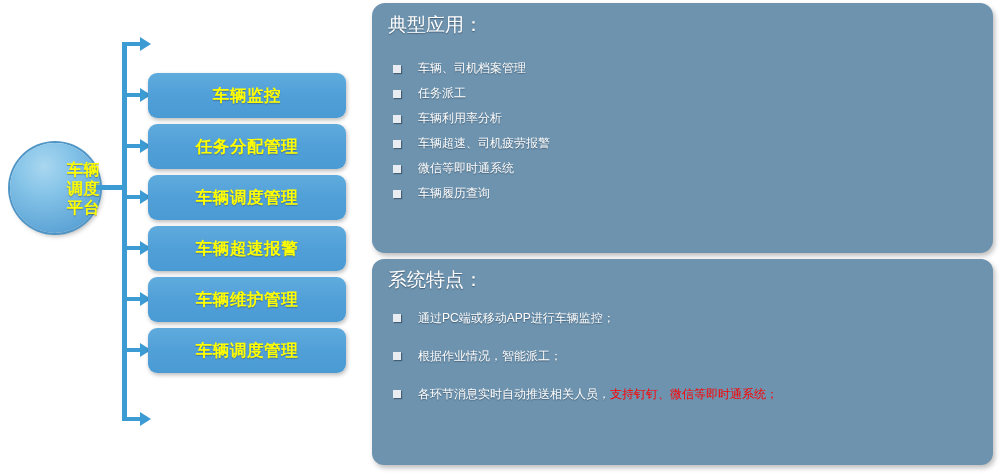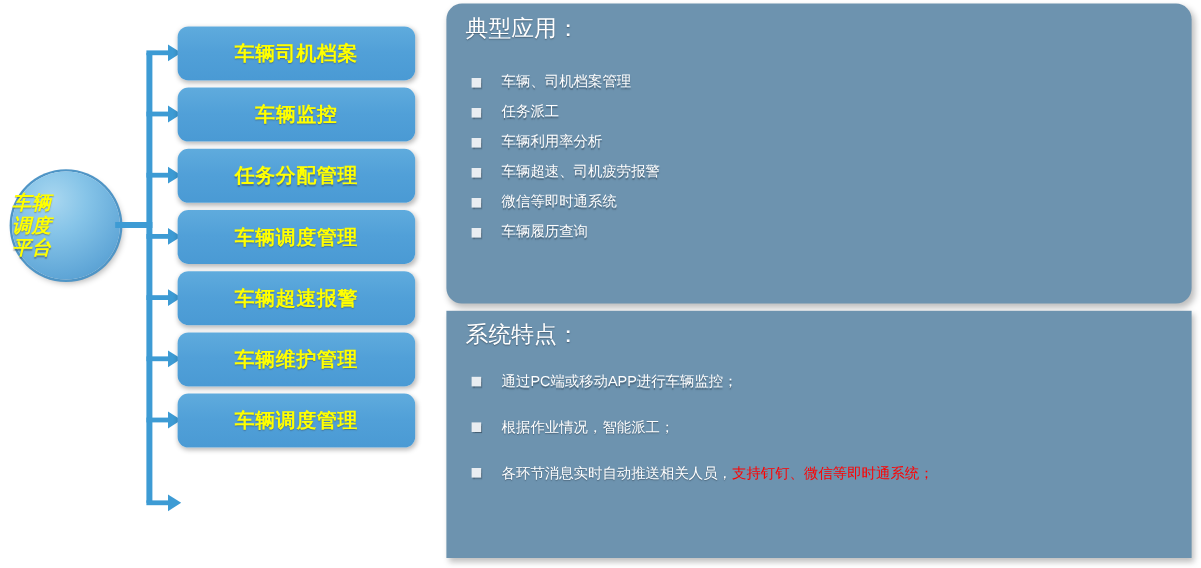--- a/index.html
+++ b/index.html
@@ -24,24 +24,23 @@
     position: absolute;
     left: 10px;
     top: 143px;
     width: 90px;
     height: 90px;
     border-radius: 50%;
     background: radial-gradient(circle at 38% 26%, #a9d7f0 0%, #86c4e8 32%, #62a8d8 72%, #4a93c8 100%);
     box-shadow: 0 0 0 2px #4f95c6, 2px 3px 5px rgba(0,0,0,0.30);
     display: flex;
     flex-direction: column;
-    align-items: flex-start;
+    align-items: flex-end;
     justify-content: center;
     box-sizing: border-box;
-    font-style: italic;
   }
   #hub .hub-line {
     color: #ffff00;
     font-weight: bold;
     font-size: 16px;
     line-height: 19px;
     letter-spacing: 0.5px;
     text-shadow: 0 1px 1px rgba(60,60,60,0.45);
     white-space: nowrap;
   }
@@ -115,21 +114,21 @@
     height: 250px;
     border-radius: 13px;
     box-shadow: 2px 3px 5px rgba(0,0,0,0.26);
     padding: 10px 16px 0 16px;
   }
   #panel-features {
     left: 372px;
     top: 259px;
     width: 621px;
     height: 206px;
-    border-radius: 0;
+    border-radius: 12px;
     box-shadow: 2px 3px 5px rgba(0,0,0,0.26);
     padding: 9px 16px 0 16px;
   }
   .panel-title {
     color: #ffffff;
     font-size: 19px;
     line-height: 24px;
     text-shadow: 0 1px 1px rgba(40,55,70,0.55);
     white-space: nowrap;
   }
@@ -189,23 +188,20 @@
   <div class="conn-head" style="left:140px; top:190px"></div>
   <div class="conn-arm" style="top:246px"></div>
   <div class="conn-head" style="left:140px; top:241px"></div>
   <div class="conn-arm" style="top:297px"></div>
   <div class="conn-head" style="left:140px; top:292px"></div>
   <div class="conn-arm" style="top:348px"></div>
   <div class="conn-head" style="left:140px; top:343px"></div>
   <div class="conn-arm" style="top:417px"></div>
   <div class="conn-head" style="left:140px; top:412px"></div>
 
-  <div class="module-box" style="top:22px">
-    <span>车辆司机档案</span>
-  </div>
   <div class="module-box" style="top:73px">
     <span>车辆监控</span>
   </div>
   <div class="module-box" style="top:124px">
     <span>任务分配管理</span>
   </div>
   <div class="module-box" style="top:175px">
     <span>车辆调度管理</span>
   </div>
   <div class="module-box" style="top:226px">

